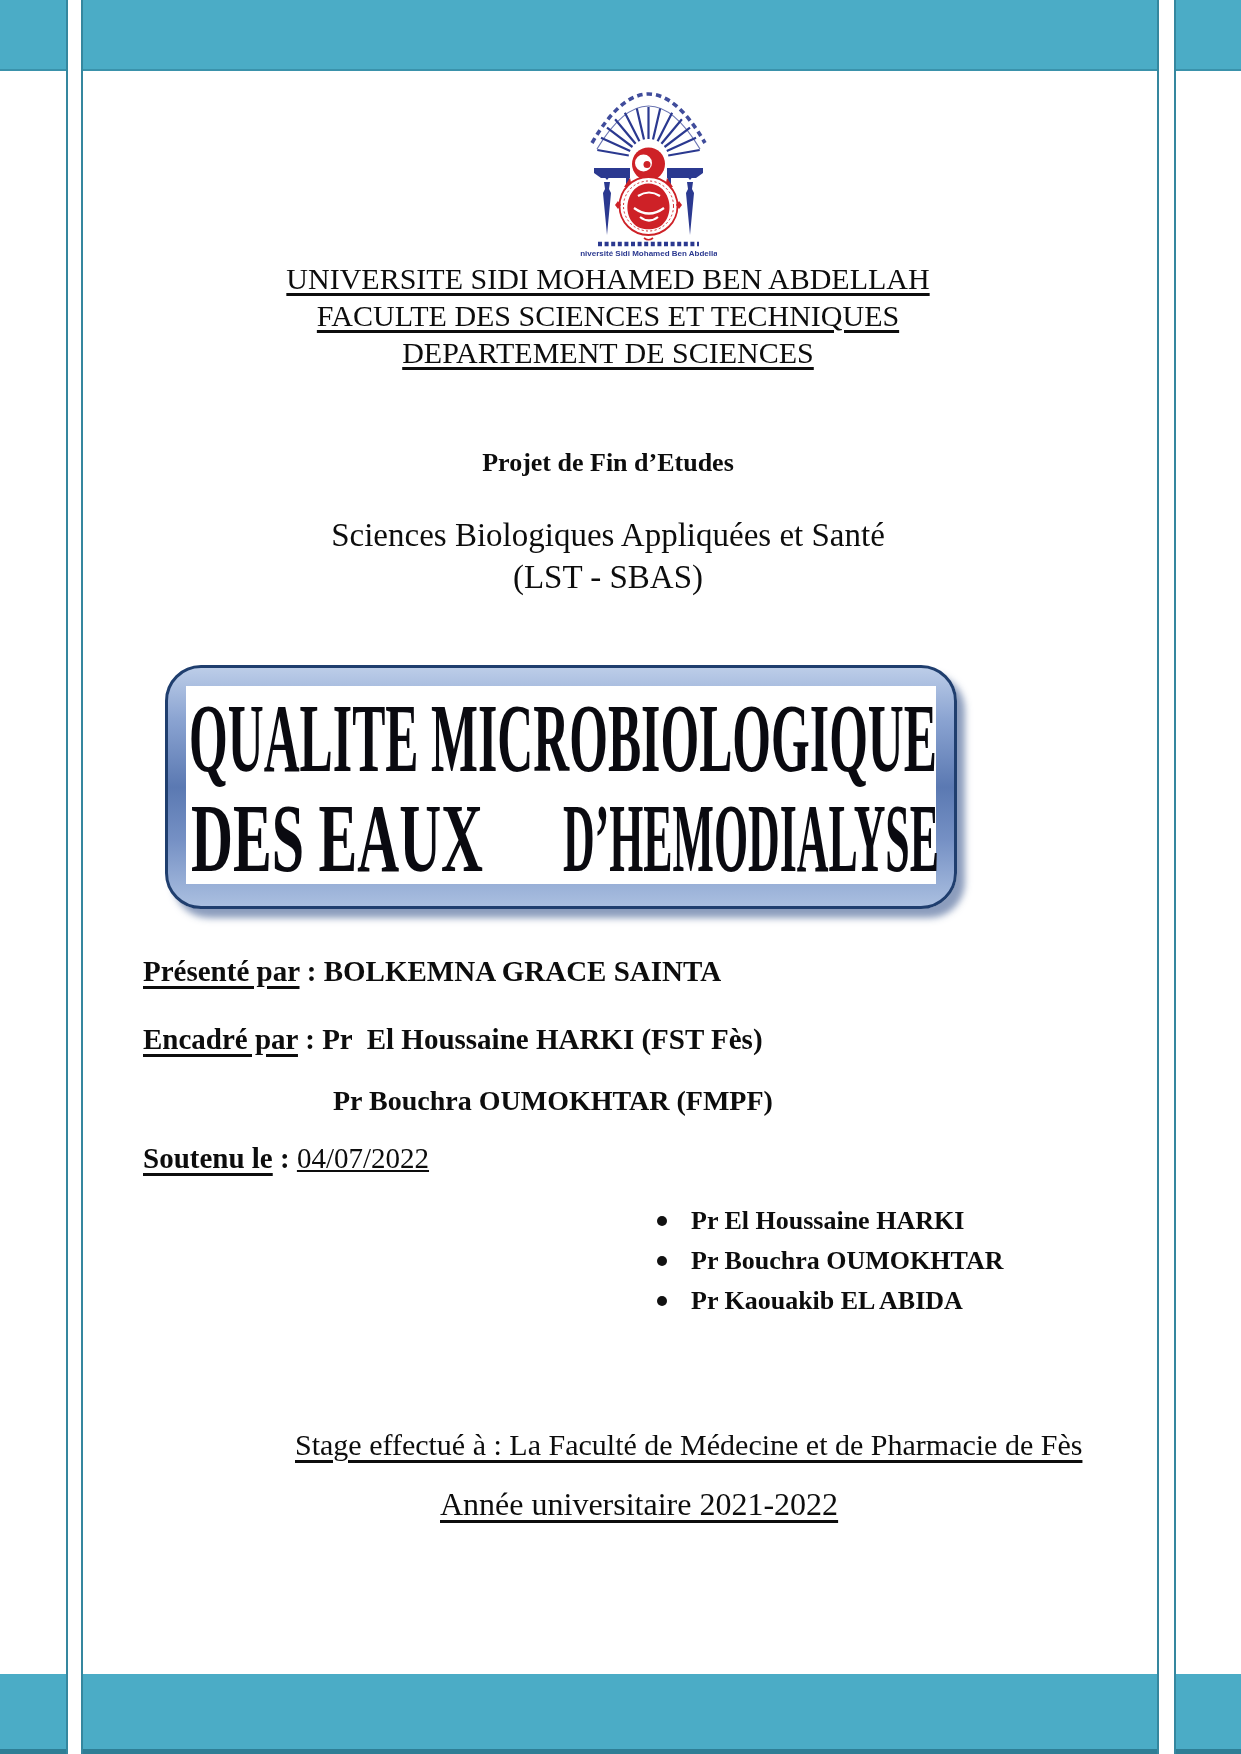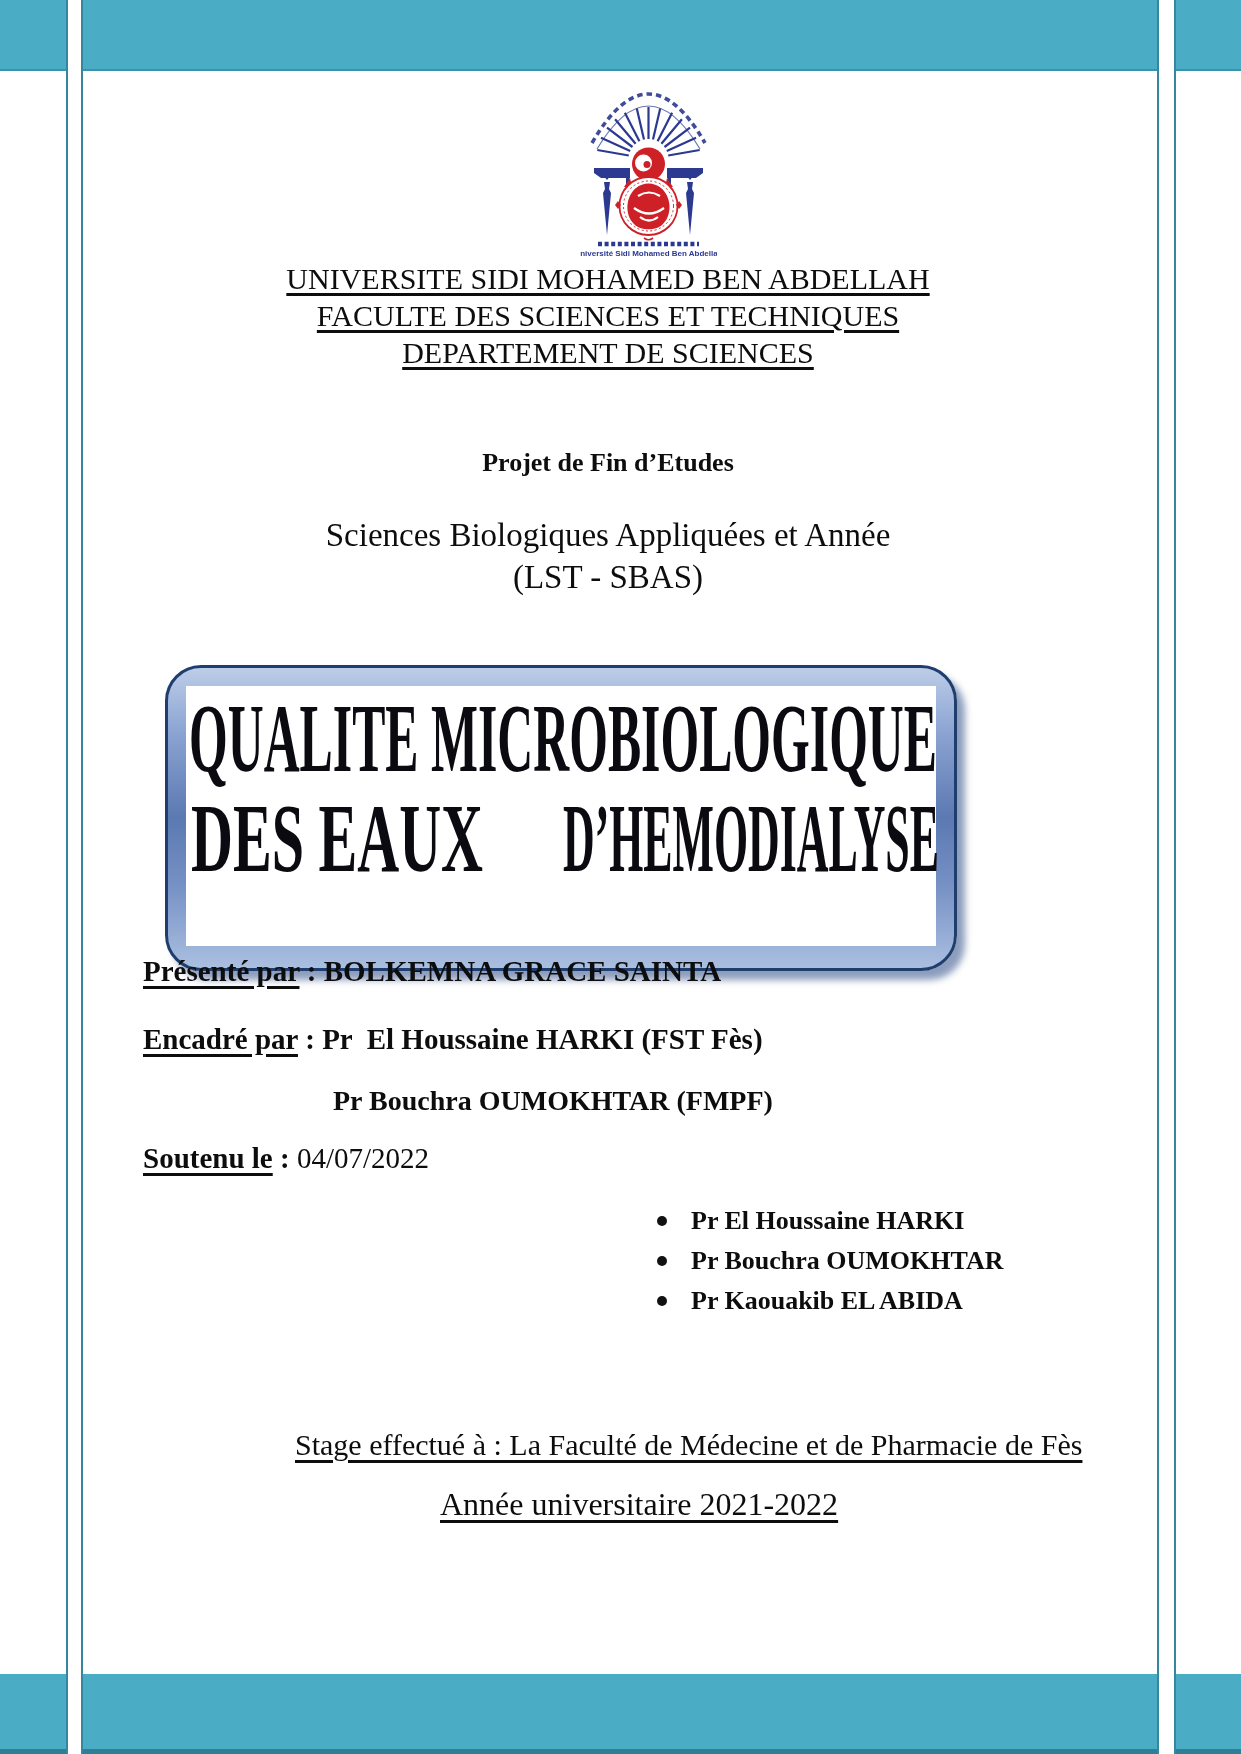--- a/index.html
+++ b/index.html
@@ -20,34 +20,34 @@
   .logo{position:absolute;left:580px;top:85px;width:137px;height:174px;}
 
   
   .center-block{position:absolute;left:98px;width:956px;text-align:center;padding-left:32px;}
   .inst{top:260px;font-size:30px;line-height:37px;}
   .inst .line{text-decoration:underline;text-underline-offset:4px;}
   .project-type{top:448px;font-size:26px;font-weight:bold;}
   .program{top:514px;font-size:33px;line-height:42px;}
 
   
-  .title-box{position:absolute;left:165px;top:665px;width:792px;height:306px;border-radius:36px;
+  .title-box{position:absolute;left:165px;top:665px;width:792px;height:244px;border-radius:36px;
      background:linear-gradient(to bottom,#bccde8 0%,#8aa3d1 22%,#5b79b2 50%,#7590c4 72%,#aabfe0 100%);
      border:3px solid #1F3E6E;box-sizing:border-box;
      box-shadow:8px 9px 7px rgba(120,140,178,.85);text-align:center;}
   .title-inner{position:absolute;left:18px;top:18px;right:18px;bottom:22px;background:#ffffff;}
   .title-line{position:absolute;left:3px;overflow:visible;}
   .tl1{top:3px;} .tl2{top:103px;}
   .title-line text{font-family:"Liberation Serif","DejaVu Serif",serif;font-weight:700;fill:#0a0a10;}
 
   
   .para{position:absolute;font-size:29px;font-weight:bold;white-space:nowrap;}
   .para .lbl{text-decoration:underline;text-underline-offset:5px;text-decoration-thickness:2.5px;}
   .pre{white-space:pre-wrap;}
-  .normal{font-weight:normal;}
+  .normal{font-weight:normal;text-decoration:underline;}
   .p-presente{left:143px;top:955px;}
   .p-encadre{left:143px;top:1023px;}
   .p-encadre2{left:333px;top:1085px;font-size:28px;}
   .p-soutenu{left:143px;top:1142px;}
   .p-jury{left:193px;top:1233px;font-size:27px;}
 
   .jury-list{position:absolute;left:657px;top:1201px;}
   .jury-row{display:flex;align-items:center;height:40px;}
   .bullet{width:10px;height:10px;border-radius:50%;background:#111;margin-right:24px;flex:0 0 auto;}
   .jury-name{font-size:26px;font-weight:bold;white-space:nowrap;}
@@ -115,21 +115,21 @@
 
   <div class="center-block inst">
     <div class="line">UNIVERSITE SIDI MOHAMED BEN ABDELLAH</div>
     <div class="line">FACULTE DES SCIENCES ET TECHNIQUES</div>
     <div class="line">DEPARTEMENT DE SCIENCES</div>
   </div>
 
   <div class="center-block project-type">Projet de Fin d’Etudes</div>
 
   <div class="center-block program">
-    <div>Sciences Biologiques Appliquées et Année</div>
+    <div>Sciences Biologiques Appliquées et Santé</div>
     <div>(LST - SBAS)</div>
   </div>
 
   <div class="title-box">
     <div class="title-inner">
       <svg class="title-line tl1" width="750" height="98">
         <text x="0" y="82" font-size="97" textLength="748" lengthAdjust="spacingAndGlyphs">QUALITE MICROBIOLOGIQUE</text>
       </svg>
       <svg class="title-line tl2" width="750" height="98">
         <text x="2" y="82" font-size="97" textLength="292" lengthAdjust="spacingAndGlyphs">DES EAUX</text>

